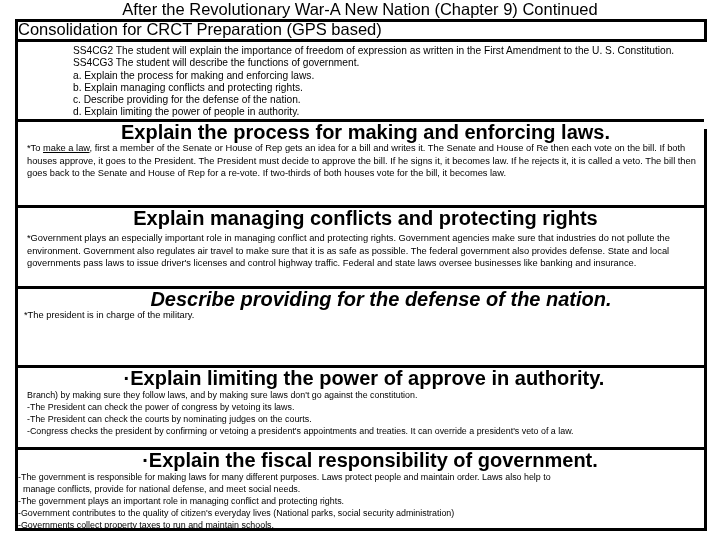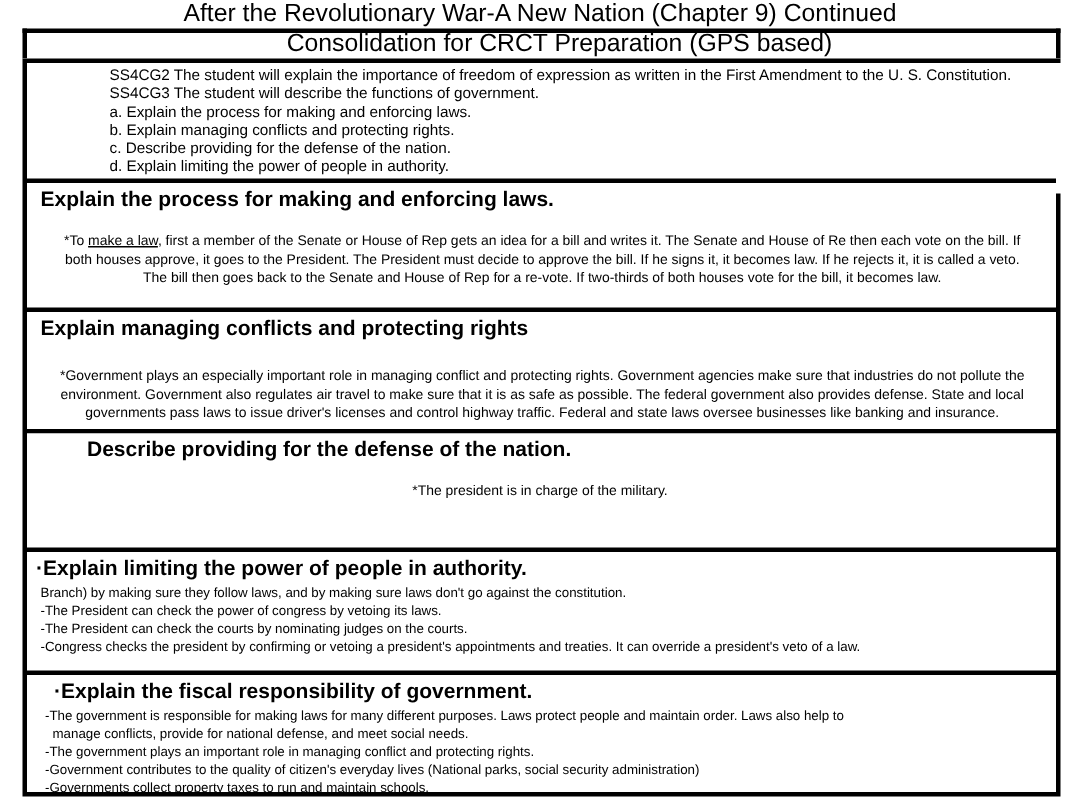--- a/index.html
+++ b/index.html
@@ -39,24 +39,24 @@
     left: 15px;
     top: 19px;
     width: 692px;
     height: 20px;
     border: 3px solid #000000;
     border-bottom: none;
     background: #ffffff;
   }
   .title-line2 {
     position: absolute;
-    left: 12px;
+    left: 0;
     top: -2px;
     width: 100%;
-    text-align: center;
+    text-align: left;
     font-size: 16.5px;
     line-height: 19px;
     white-space: nowrap;
   }
 
   
   .frame {
     position: absolute;
     left: 15px;
     top: 39px;
@@ -85,35 +85,36 @@
     padding: 3px 6px 0 9px;
   }
   .std-line {
     font-size: 10.2px;
     line-height: 12.3px;
     white-space: nowrap;
   }
 
   .hdr {
     font-weight: bold;
-    font-size: 14px;
+    font-size: 20px;
     line-height: 17px;
     padding: 2px 0 1px 9px;
     white-space: nowrap;
+    text-align: center;
   }
-  .hdr.indent { padding-left: 40px; }
+  .hdr.indent { padding-left: 40px; font-style: italic; }
   .hdr.small-indent { padding-left: 6px; }
 
   .body-text {
     font-size: 9.3px;
     line-height: 12.6px;
     padding: 0 8px 0 9px;
     text-align: left;
   }
-  .body-text p { margin: 12px; text-align: center; }
+  .body-text p { margin: 0; }
   .body-text p.gap { margin-top: 8px; }
   .body-text.tight { line-height: 12.0px; }
 
   .bullets {
     font-size: 8.9px;
     line-height: 12.1px;
     padding: 0 8px 0 9px;
   }
   .bullets p { margin: 0; }
   .bullets p.cont { padding-left: 5px; }
@@ -162,33 +163,33 @@
     <div class="sec-rule" style="top:244px;"></div>
     <div class="sec" style="top:247px; height:75px;">
       <div class="hdr indent">Describe providing for the defense of the nation.</div>
       <div class="body-text tight" style="padding-left:6px;">
         <p>*The president is in charge of the military.</p>
       </div>
     </div>
 
     <div class="sec-rule" style="top:323px;"></div>
     <div class="sec" style="top:326px; height:78px;">
-      <div class="hdr small-indent">·Explain limiting the power of people in authority.</div>
+      <div class="hdr small-indent">·Explain limiting the power of approve in authority.</div>
       <div class="bullets" style="padding-top:1px;">
         <p>Branch) by making sure they follow laws, and by making sure laws don't go against the constitution.</p>
         <p>-The President can check the power of congress by vetoing its laws.</p>
         <p>-The President can check the courts by nominating judges on the courts.</p>
         <p>-Congress checks the president by confirming or vetoing a president's appointments and treaties.  It can override a president's veto of a law.</p>
       </div>
     </div>
 
     <div class="sec-rule" style="top:405px;"></div>
     <div class="sec" style="top:408px; height:78px;">
       <div class="hdr" style="padding-left:18px;">·Explain the fiscal responsibility of government.</div>
-      <div class="bullets" style="padding-top:1px; padding-left:12px;">
+      <div class="bullets" style="padding-top:1px; padding-left:0;">
         <p>-The government is responsible for making laws for many different purposes.  Laws protect people and maintain order.  Laws also help to</p>
         <p class="cont"> manage conflicts, provide for national defense, and meet social needs.</p>
         <p>-The government plays an important role in managing conflict and protecting rights.</p>
         <p>-Government contributes to the quality of citizen's everyday lives (National parks, social security administration)</p>
         <p>-Governments collect property taxes to run and maintain schools.</p>
       </div>
     </div>
 
   </div>
 </div>

